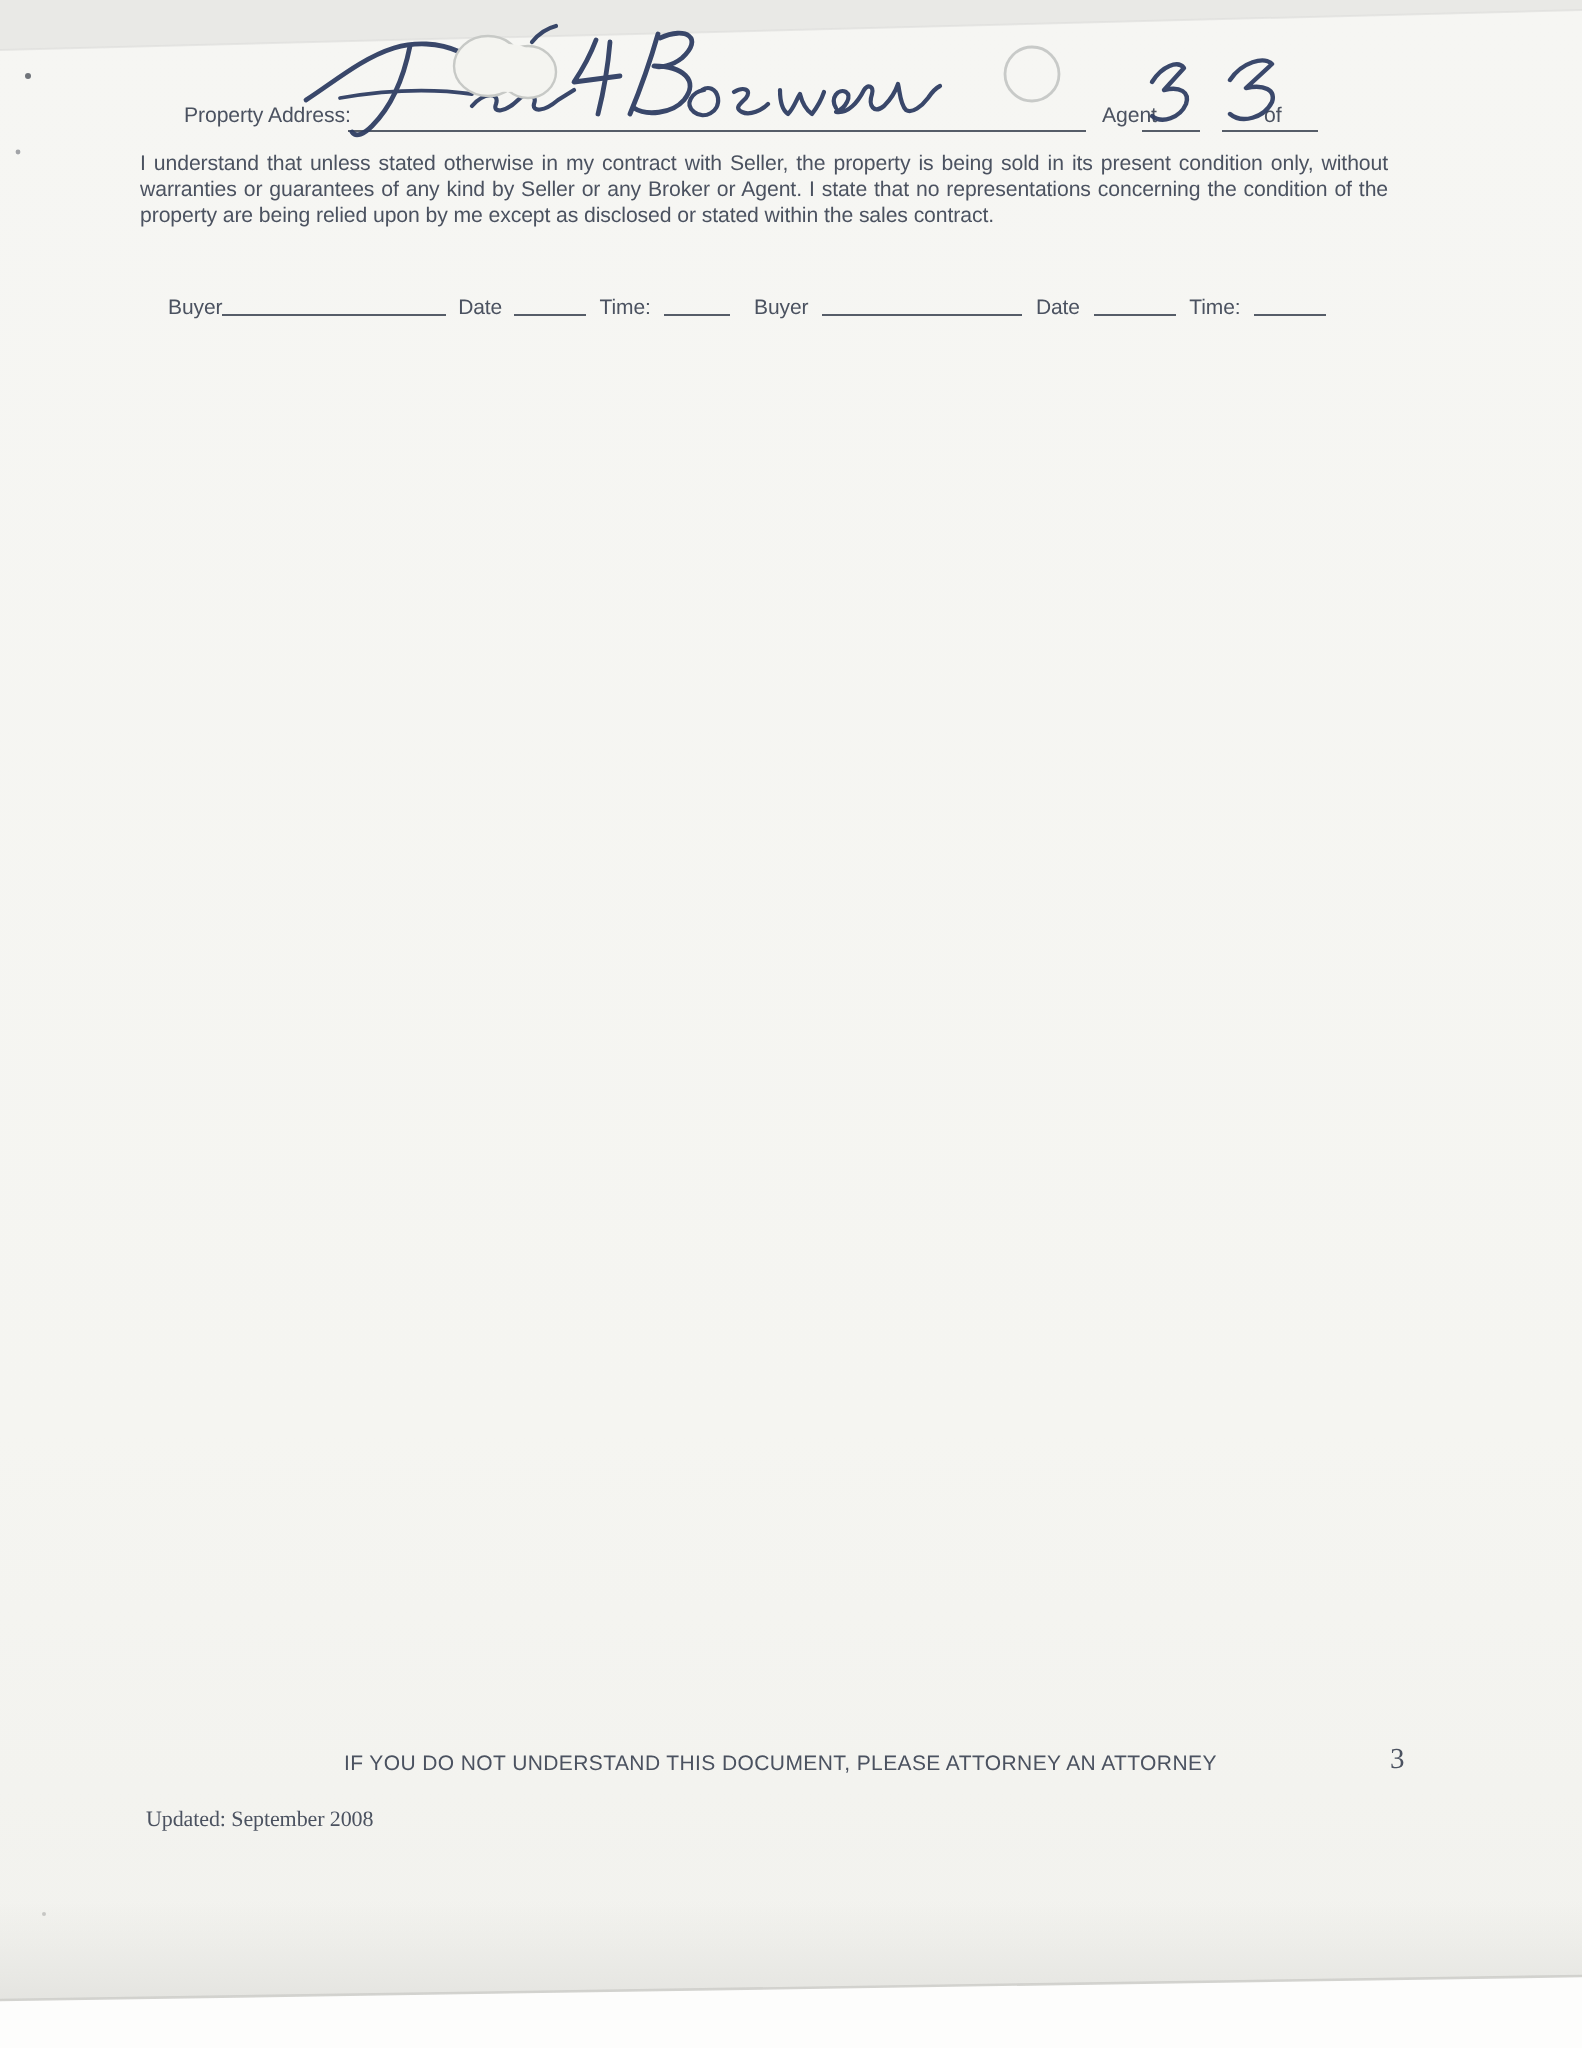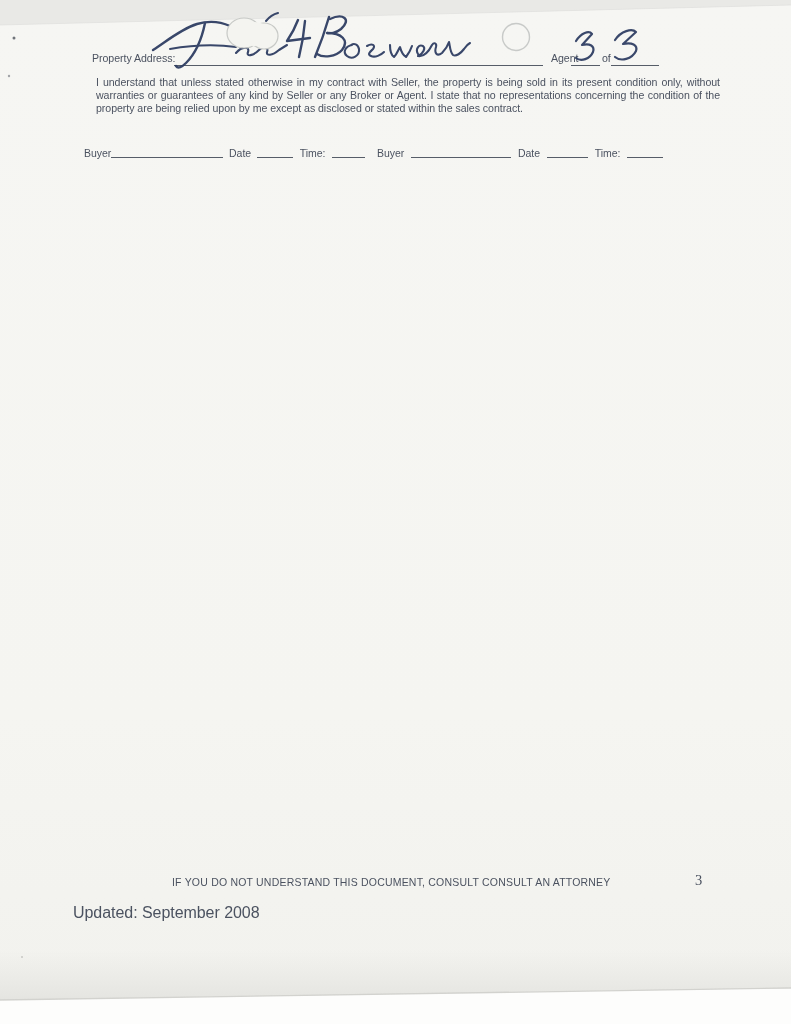--- a/index.html
+++ b/index.html
@@ -19,56 +19,56 @@
     font-size:10.6px;
     color:var(--printed-ink,#4b5260);
     letter-spacing:-0.05px;
     white-space:nowrap;
   }
   .rule{
     position:absolute;height:0;
     border-bottom:1px solid var(--line-color,#565d68);
   }
   #disclosure-paragraph{
-    left:96px;top:76px;width:624px;
+    left:70px;top:76px;width:624px;
     font-size:10.6px;line-height:13.2px;
     text-align:justify;text-justify:inter-word;
     letter-spacing:-0.05px;
     color:var(--printed-ink,#4b5260);
     white-space:normal;
   }
   .sig-group{position:absolute;top:127px;font-size:10.5px;white-space:nowrap;margin-top:20px;}
   .sig-line{
     display:inline-block;height:10px;
     border-bottom:1px solid var(--line-color,#565d68);
     vertical-align:baseline;margin-bottom:-1px;
   }
   #footer-notice{
     left:172px;top:876px;font-size:10.5px;letter-spacing:0.2px;
   }
   #footer-page-number{
     left:695px;top:872px;
     font-family:"Liberation Serif", serif;
     font-size:14.5px;
   }
-  #updated-note{left:73px;top:904px;font-size:16px;}
+  #updated-note{left:73px;top:904px;font-size:11px;font-family:Liberation Serif, serif;}
   svg{display:block;}
   .handwriting{stroke:var(--handwriting-ink,#2f3e63);}
 </style>
 </head>
 <body>
 
 <div id="scan-page">
 
   <span class="abs printed" style="left:92px;top:52px;">Property Address:</span>
   <div class="rule" style="left:174px;top:65px;width:369px;"></div>
 
   <span class="abs printed" style="left:551px;top:52px;">Agent</span>
   <div class="rule" style="left:571px;top:65px;width:29px;"></div>
-  <span class="abs printed" style="left:602px;top:52px;text-align:right;">of</span>
+  <span class="abs printed" style="left:632px;top:52px;text-align:right;">of</span>
   <div class="rule" style="left:611px;top:65px;width:48px;"></div>
 
   <div class="abs" id="disclosure-paragraph">I understand that unless stated otherwise in my contract with Seller, the property is being sold in its present condition only, without warranties or guarantees of any kind by Seller or any Broker or Agent.  I state that no representations concerning the condition of the property are being relied upon by me except as disclosed or stated within the sales contract.</div>
 
   <div class="sig-group printed" style="left:84px;">
     <span>Buyer</span><span class="sig-line" style="width:112px;"></span>
     <span style="margin-left:3px;">Date</span>
     <span class="sig-line" style="width:36px;margin-left:3px;"></span>
     <span style="margin-left:4px;">Time:</span>
     <span class="sig-line" style="width:33px;margin-left:4px;"></span>
@@ -76,21 +76,21 @@
 
   <div class="sig-group printed" style="left:377px;">
     <span>Buyer</span>
     <span class="sig-line" style="width:100px;margin-left:4px;"></span>
     <span style="margin-left:4px;">Date</span>
     <span class="sig-line" style="width:41px;margin-left:4px;"></span>
     <span style="margin-left:4px;">Time:</span>
     <span class="sig-line" style="width:36px;margin-left:4px;"></span>
   </div>
 
-  <span class="abs printed" id="footer-notice">IF YOU DO NOT UNDERSTAND THIS DOCUMENT, CONSULT CONSULT AN ATTORNEY</span>
+  <span class="abs printed" id="footer-notice">IF YOU DO NOT UNDERSTAND THIS DOCUMENT, PLEASE ATTORNEY AN ATTORNEY</span>
   <span class="abs" id="footer-page-number">3</span>
   <span class="abs printed" id="updated-note">Updated: September 2008</span>
 
   <svg class="abs" style="left:0;top:0;" width="791" height="1024" viewBox="0 0 791 1024">
     <defs>
       <linearGradient id="gradBottom" x1="0" y1="950" x2="0" y2="1000" gradientUnits="userSpaceOnUse">
         <stop offset="0" stop-color="#e6e6e2" stop-opacity="0"></stop>
         <stop offset="1" stop-color="#e2e2de" stop-opacity="0.85"></stop>
       </linearGradient>
     </defs>

